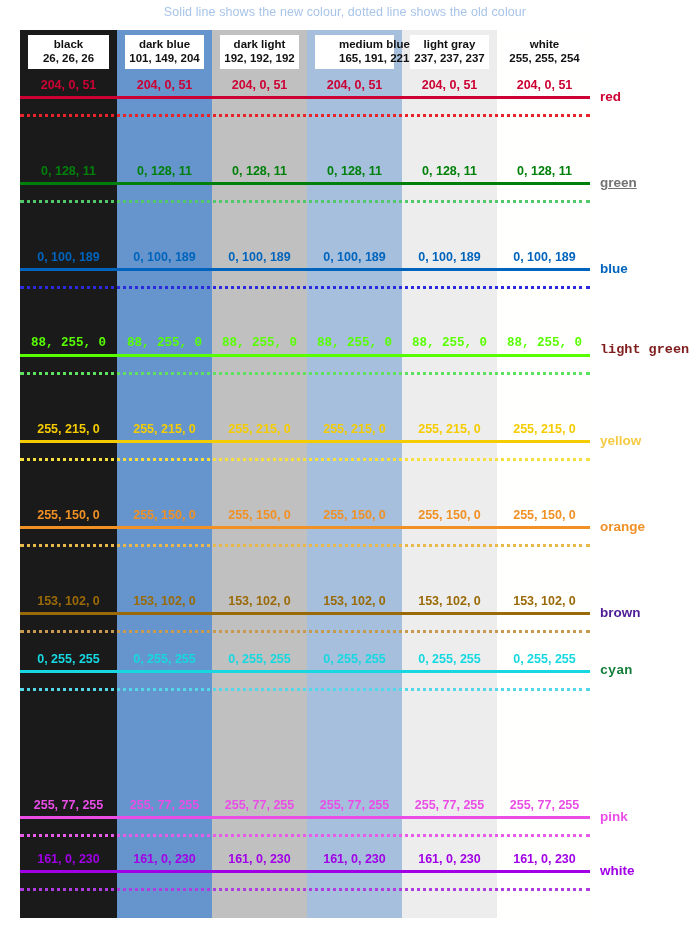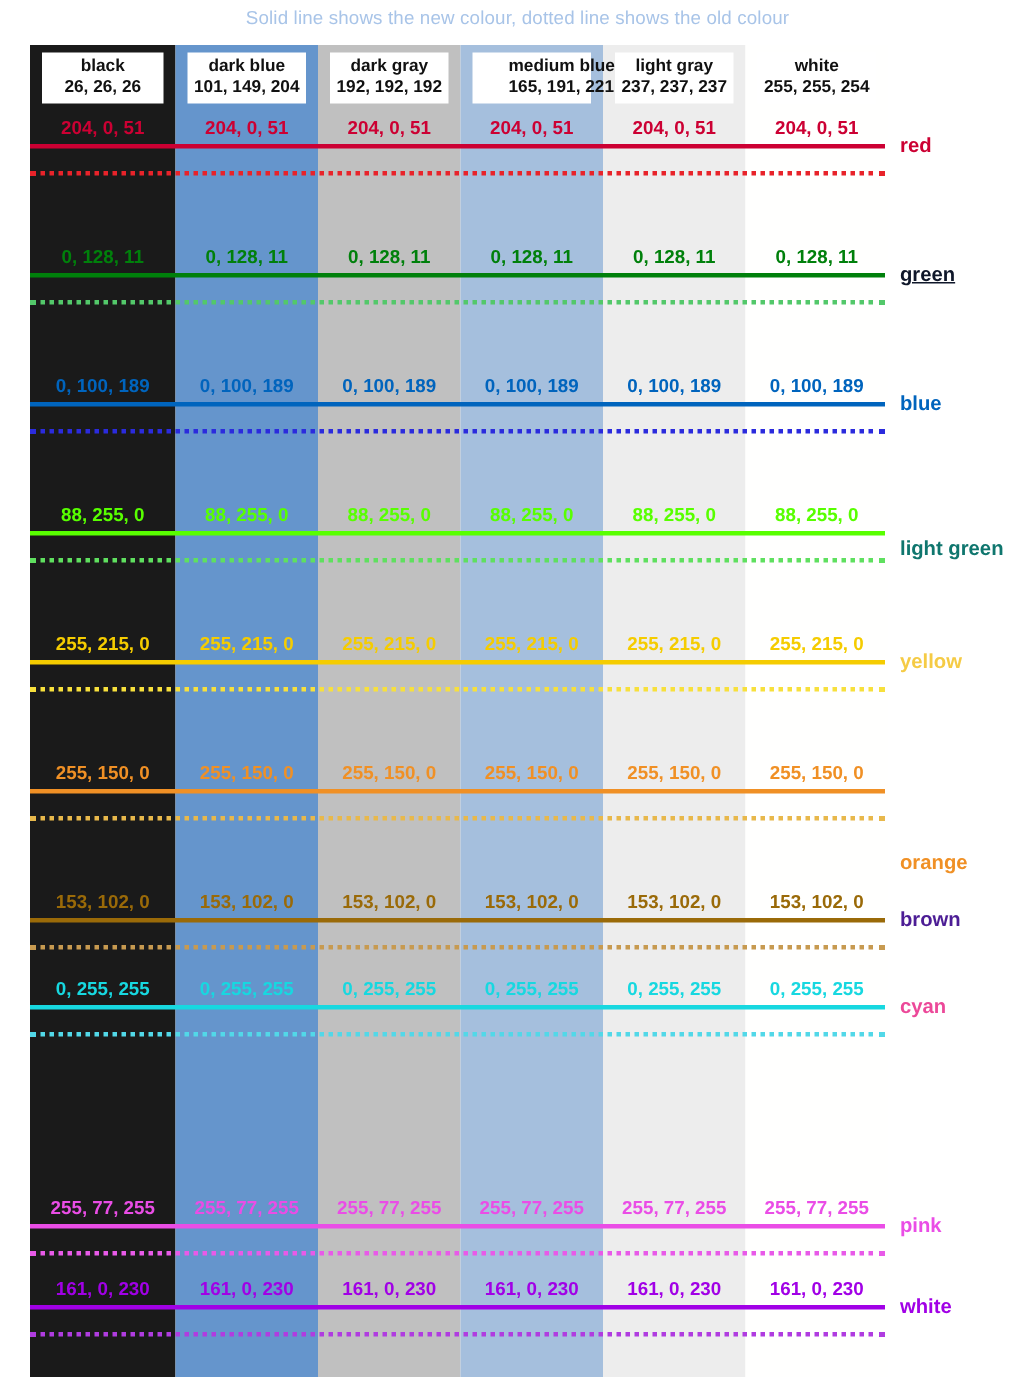--- a/index.html
+++ b/index.html
@@ -120,21 +120,21 @@
   <div id="headers">
       <div class="hdr-box" style="left: 28px; width: 81px;">
         <span class="hdr-name">black</span>
         <span class="hdr-rgb">26, 26, 26</span>
       </div>
       <div class="hdr-box" style="left: 125px; width: 79px;">
         <span class="hdr-name">dark blue</span>
         <span class="hdr-rgb">101, 149, 204</span>
       </div>
       <div class="hdr-box" style="left: 220px; width: 79px;">
-        <span class="hdr-name">dark gray</span>
+        <span class="hdr-name">dark light</span>
         <span class="hdr-rgb">192, 192, 192</span>
       </div>
       <div class="hdr-box" style="left: 315px; width: 79px; padding-left: 24px;">
         <span class="hdr-name">medium blue</span>
         <span class="hdr-rgb">165, 191, 221</span>
       </div>
       <div class="hdr-box" style="left: 410px; width: 79px;">
         <span class="hdr-name">light gray</span>
         <span class="hdr-rgb">237, 237, 237</span>
       </div>
@@ -157,43 +157,43 @@
       </div>
       <div class="row" style="top: 153px;">
         <div class="cell-text" style="left: 20px; width: 97px; top: 11px; color: rgb(0, 128, 11);">0, 128, 11</div>
         <div class="cell-text" style="left: 117px; width: 95px; top: 11px; color: rgb(0, 128, 11);">0, 128, 11</div>
         <div class="cell-text" style="left: 212px; width: 95px; top: 11px; color: rgb(0, 128, 11);">0, 128, 11</div>
         <div class="cell-text" style="left: 307px; width: 95px; top: 11px; color: rgb(0, 128, 11);">0, 128, 11</div>
         <div class="cell-text" style="left: 402px; width: 95px; top: 11px; color: rgb(0, 128, 11);">0, 128, 11</div>
         <div class="cell-text" style="left: 497px; width: 95px; top: 11px; color: rgb(0, 128, 11);">0, 128, 11</div>
         <div class="solid-line" style="top: 29px; background: rgb(0, 128, 11); width: 570px;"></div>
         <div class="dotted-line" style="top: 47px; border-top-color: rgb(83, 200, 106); width: 570px;"></div>
-        <div class="row-label" style="top: 23px; color: #0f172a; text-decoration: underline;">green</div>
+        <div class="row-label" style="top: 23px; color: #737373; text-decoration: underline;">green</div>
       </div>
       <div class="row" style="top: 239px;">
         <div class="cell-text" style="left: 20px; width: 97px; top: 11px; color: rgb(0, 100, 189);">0, 100, 189</div>
         <div class="cell-text" style="left: 117px; width: 95px; top: 11px; color: rgb(0, 100, 189);">0, 100, 189</div>
         <div class="cell-text" style="left: 212px; width: 95px; top: 11px; color: rgb(0, 100, 189);">0, 100, 189</div>
         <div class="cell-text" style="left: 307px; width: 95px; top: 11px; color: rgb(0, 100, 189);">0, 100, 189</div>
         <div class="cell-text" style="left: 402px; width: 95px; top: 11px; color: rgb(0, 100, 189);">0, 100, 189</div>
         <div class="cell-text" style="left: 497px; width: 95px; top: 11px; color: rgb(0, 100, 189);">0, 100, 189</div>
         <div class="solid-line" style="top: 29px; background: rgb(0, 100, 189); width: 570px;"></div>
         <div class="dotted-line" style="top: 47px; border-top-color: rgb(43, 43, 221); width: 570px;"></div>
         <div class="row-label" style="top: 23px; color: rgb(0, 100, 189);">blue</div>
       </div>
-      <div class="row" style="top: 325px;">
+      <div class="row" style="top: 325px; font-family: Liberation Mono, monospace;">
         <div class="cell-text" style="left: 20px; width: 97px; top: 11px; color: rgb(88, 255, 0);">88, 255, 0</div>
         <div class="cell-text" style="left: 117px; width: 95px; top: 11px; color: rgb(88, 255, 0);">88, 255, 0</div>
         <div class="cell-text" style="left: 212px; width: 95px; top: 11px; color: rgb(88, 255, 0);">88, 255, 0</div>
         <div class="cell-text" style="left: 307px; width: 95px; top: 11px; color: rgb(88, 255, 0);">88, 255, 0</div>
         <div class="cell-text" style="left: 402px; width: 95px; top: 11px; color: rgb(88, 255, 0);">88, 255, 0</div>
         <div class="cell-text" style="left: 497px; width: 95px; top: 11px; color: rgb(88, 255, 0);">88, 255, 0</div>
         <div class="solid-line" style="top: 29px; background: rgb(88, 255, 0); width: 570px;"></div>
         <div class="dotted-line" style="top: 47px; border-top-color: rgb(95, 224, 95); width: 570px;"></div>
-        <div class="row-label" style="top: 34px; color: #0f766e;">light green</div>
+        <div class="row-label" style="top: 18px; color: #7f1d1d;">light green</div>
       </div>
       <div class="row" style="top: 411px;">
         <div class="cell-text" style="left: 20px; width: 97px; top: 11px; color: rgb(245, 204, 0);">255, 215, 0</div>
         <div class="cell-text" style="left: 117px; width: 95px; top: 11px; color: rgb(245, 204, 0);">255, 215, 0</div>
         <div class="cell-text" style="left: 212px; width: 95px; top: 11px; color: rgb(245, 204, 0);">255, 215, 0</div>
         <div class="cell-text" style="left: 307px; width: 95px; top: 11px; color: rgb(245, 204, 0);">255, 215, 0</div>
         <div class="cell-text" style="left: 402px; width: 95px; top: 11px; color: rgb(245, 204, 0);">255, 215, 0</div>
         <div class="cell-text" style="left: 497px; width: 95px; top: 11px; color: rgb(245, 204, 0);">255, 215, 0</div>
         <div class="solid-line" style="top: 29px; background: rgb(245, 204, 0); width: 570px;"></div>
         <div class="dotted-line" style="top: 47px; border-top-color: rgb(247, 224, 60); width: 570px;"></div>
@@ -201,21 +201,21 @@
       </div>
       <div class="row" style="top: 497px;">
         <div class="cell-text" style="left: 20px; width: 97px; top: 11px; color: rgb(240, 144, 37);">255, 150, 0</div>
         <div class="cell-text" style="left: 117px; width: 95px; top: 11px; color: rgb(240, 144, 37);">255, 150, 0</div>
         <div class="cell-text" style="left: 212px; width: 95px; top: 11px; color: rgb(240, 144, 37);">255, 150, 0</div>
         <div class="cell-text" style="left: 307px; width: 95px; top: 11px; color: rgb(240, 144, 37);">255, 150, 0</div>
         <div class="cell-text" style="left: 402px; width: 95px; top: 11px; color: rgb(240, 144, 37);">255, 150, 0</div>
         <div class="cell-text" style="left: 497px; width: 95px; top: 11px; color: rgb(240, 144, 37);">255, 150, 0</div>
         <div class="solid-line" style="top: 29px; background: rgb(240, 144, 37); width: 570px;"></div>
         <div class="dotted-line" style="top: 47px; border-top-color: rgb(232, 184, 75); width: 570px;"></div>
-        <div class="row-label" style="top: 23px; color: rgb(240, 144, 37); margin-top: 48px;">orange</div>
+        <div class="row-label" style="top: 23px; color: rgb(240, 144, 37);">orange</div>
       </div>
       <div class="row" style="top: 583px;">
         <div class="cell-text" style="left: 20px; width: 97px; top: 11px; color: rgb(154, 106, 8);">153, 102, 0</div>
         <div class="cell-text" style="left: 117px; width: 95px; top: 11px; color: rgb(154, 106, 8);">153, 102, 0</div>
         <div class="cell-text" style="left: 212px; width: 95px; top: 11px; color: rgb(154, 106, 8);">153, 102, 0</div>
         <div class="cell-text" style="left: 307px; width: 95px; top: 11px; color: rgb(154, 106, 8);">153, 102, 0</div>
         <div class="cell-text" style="left: 402px; width: 95px; top: 11px; color: rgb(154, 106, 8);">153, 102, 0</div>
         <div class="cell-text" style="left: 497px; width: 95px; top: 11px; color: rgb(154, 106, 8);">153, 102, 0</div>
         <div class="solid-line" style="top: 29px; background: rgb(154, 106, 8); width: 570px;"></div>
         <div class="dotted-line" style="top: 47px; border-top-color: rgb(199, 154, 80); width: 570px;"></div>
@@ -223,21 +223,21 @@
       </div>
       <div class="row" style="top: 641px;">
         <div class="cell-text" style="left: 20px; width: 97px; top: 11px; color: rgb(23, 216, 224);">0, 255, 255</div>
         <div class="cell-text" style="left: 117px; width: 95px; top: 11px; color: rgb(23, 216, 224);">0, 255, 255</div>
         <div class="cell-text" style="left: 212px; width: 95px; top: 11px; color: rgb(23, 216, 224);">0, 255, 255</div>
         <div class="cell-text" style="left: 307px; width: 95px; top: 11px; color: rgb(23, 216, 224);">0, 255, 255</div>
         <div class="cell-text" style="left: 402px; width: 95px; top: 11px; color: rgb(23, 216, 224);">0, 255, 255</div>
         <div class="cell-text" style="left: 497px; width: 95px; top: 11px; color: rgb(23, 216, 224);">0, 255, 255</div>
         <div class="solid-line" style="top: 29px; background: rgb(23, 216, 224); width: 570px;"></div>
         <div class="dotted-line" style="top: 47px; border-top-color: rgb(82, 216, 232); width: 570px;"></div>
-        <div class="row-label" style="top: 23px; color: #ec4899;">cyan</div>
+        <div class="row-label" style="top: 23px; color: #15803d; font-family: Liberation Mono, monospace;">cyan</div>
       </div>
       <div class="row" style="top: 787px;">
         <div class="cell-text" style="left: 20px; width: 97px; top: 11px; color: rgb(234, 77, 230);">255, 77, 255</div>
         <div class="cell-text" style="left: 117px; width: 95px; top: 11px; color: rgb(234, 77, 230);">255, 77, 255</div>
         <div class="cell-text" style="left: 212px; width: 95px; top: 11px; color: rgb(234, 77, 230);">255, 77, 255</div>
         <div class="cell-text" style="left: 307px; width: 95px; top: 11px; color: rgb(234, 77, 230);">255, 77, 255</div>
         <div class="cell-text" style="left: 402px; width: 95px; top: 11px; color: rgb(234, 77, 230);">255, 77, 255</div>
         <div class="cell-text" style="left: 497px; width: 95px; top: 11px; color: rgb(234, 77, 230);">255, 77, 255</div>
         <div class="solid-line" style="top: 29px; background: rgb(234, 77, 230); width: 570px;"></div>
         <div class="dotted-line" style="top: 47px; border-top-color: rgb(232, 90, 232); width: 570px;"></div>

